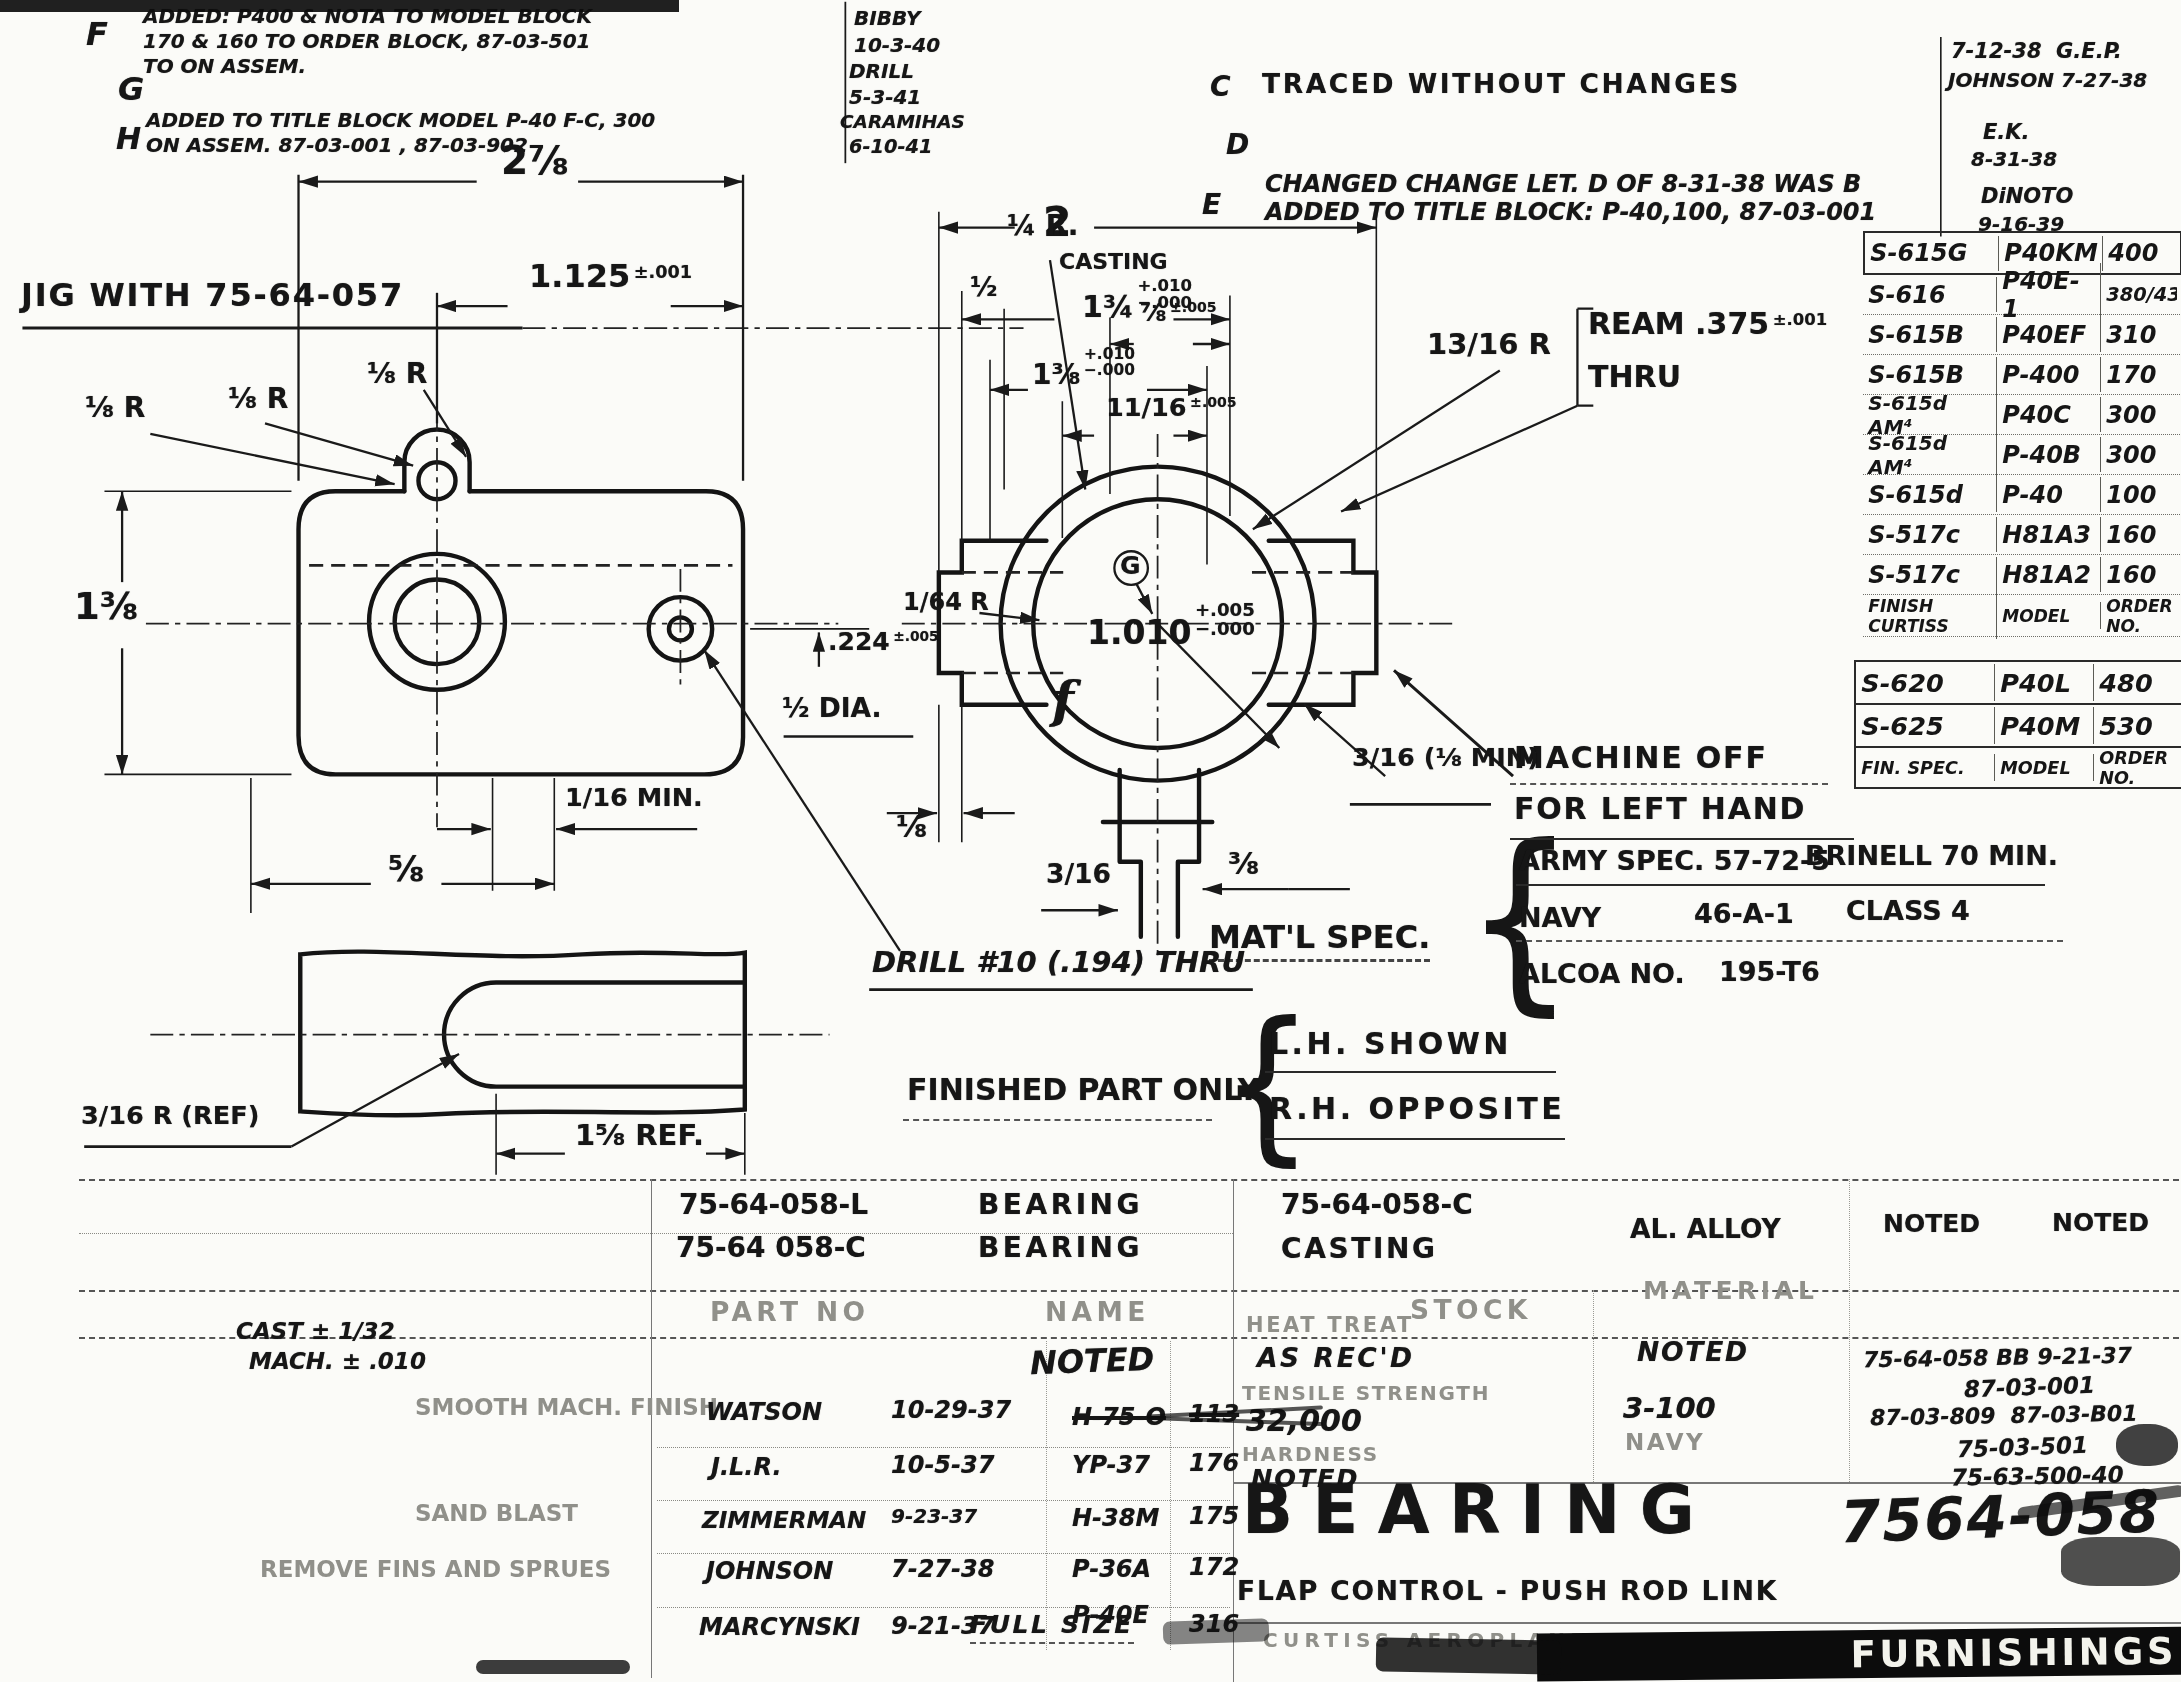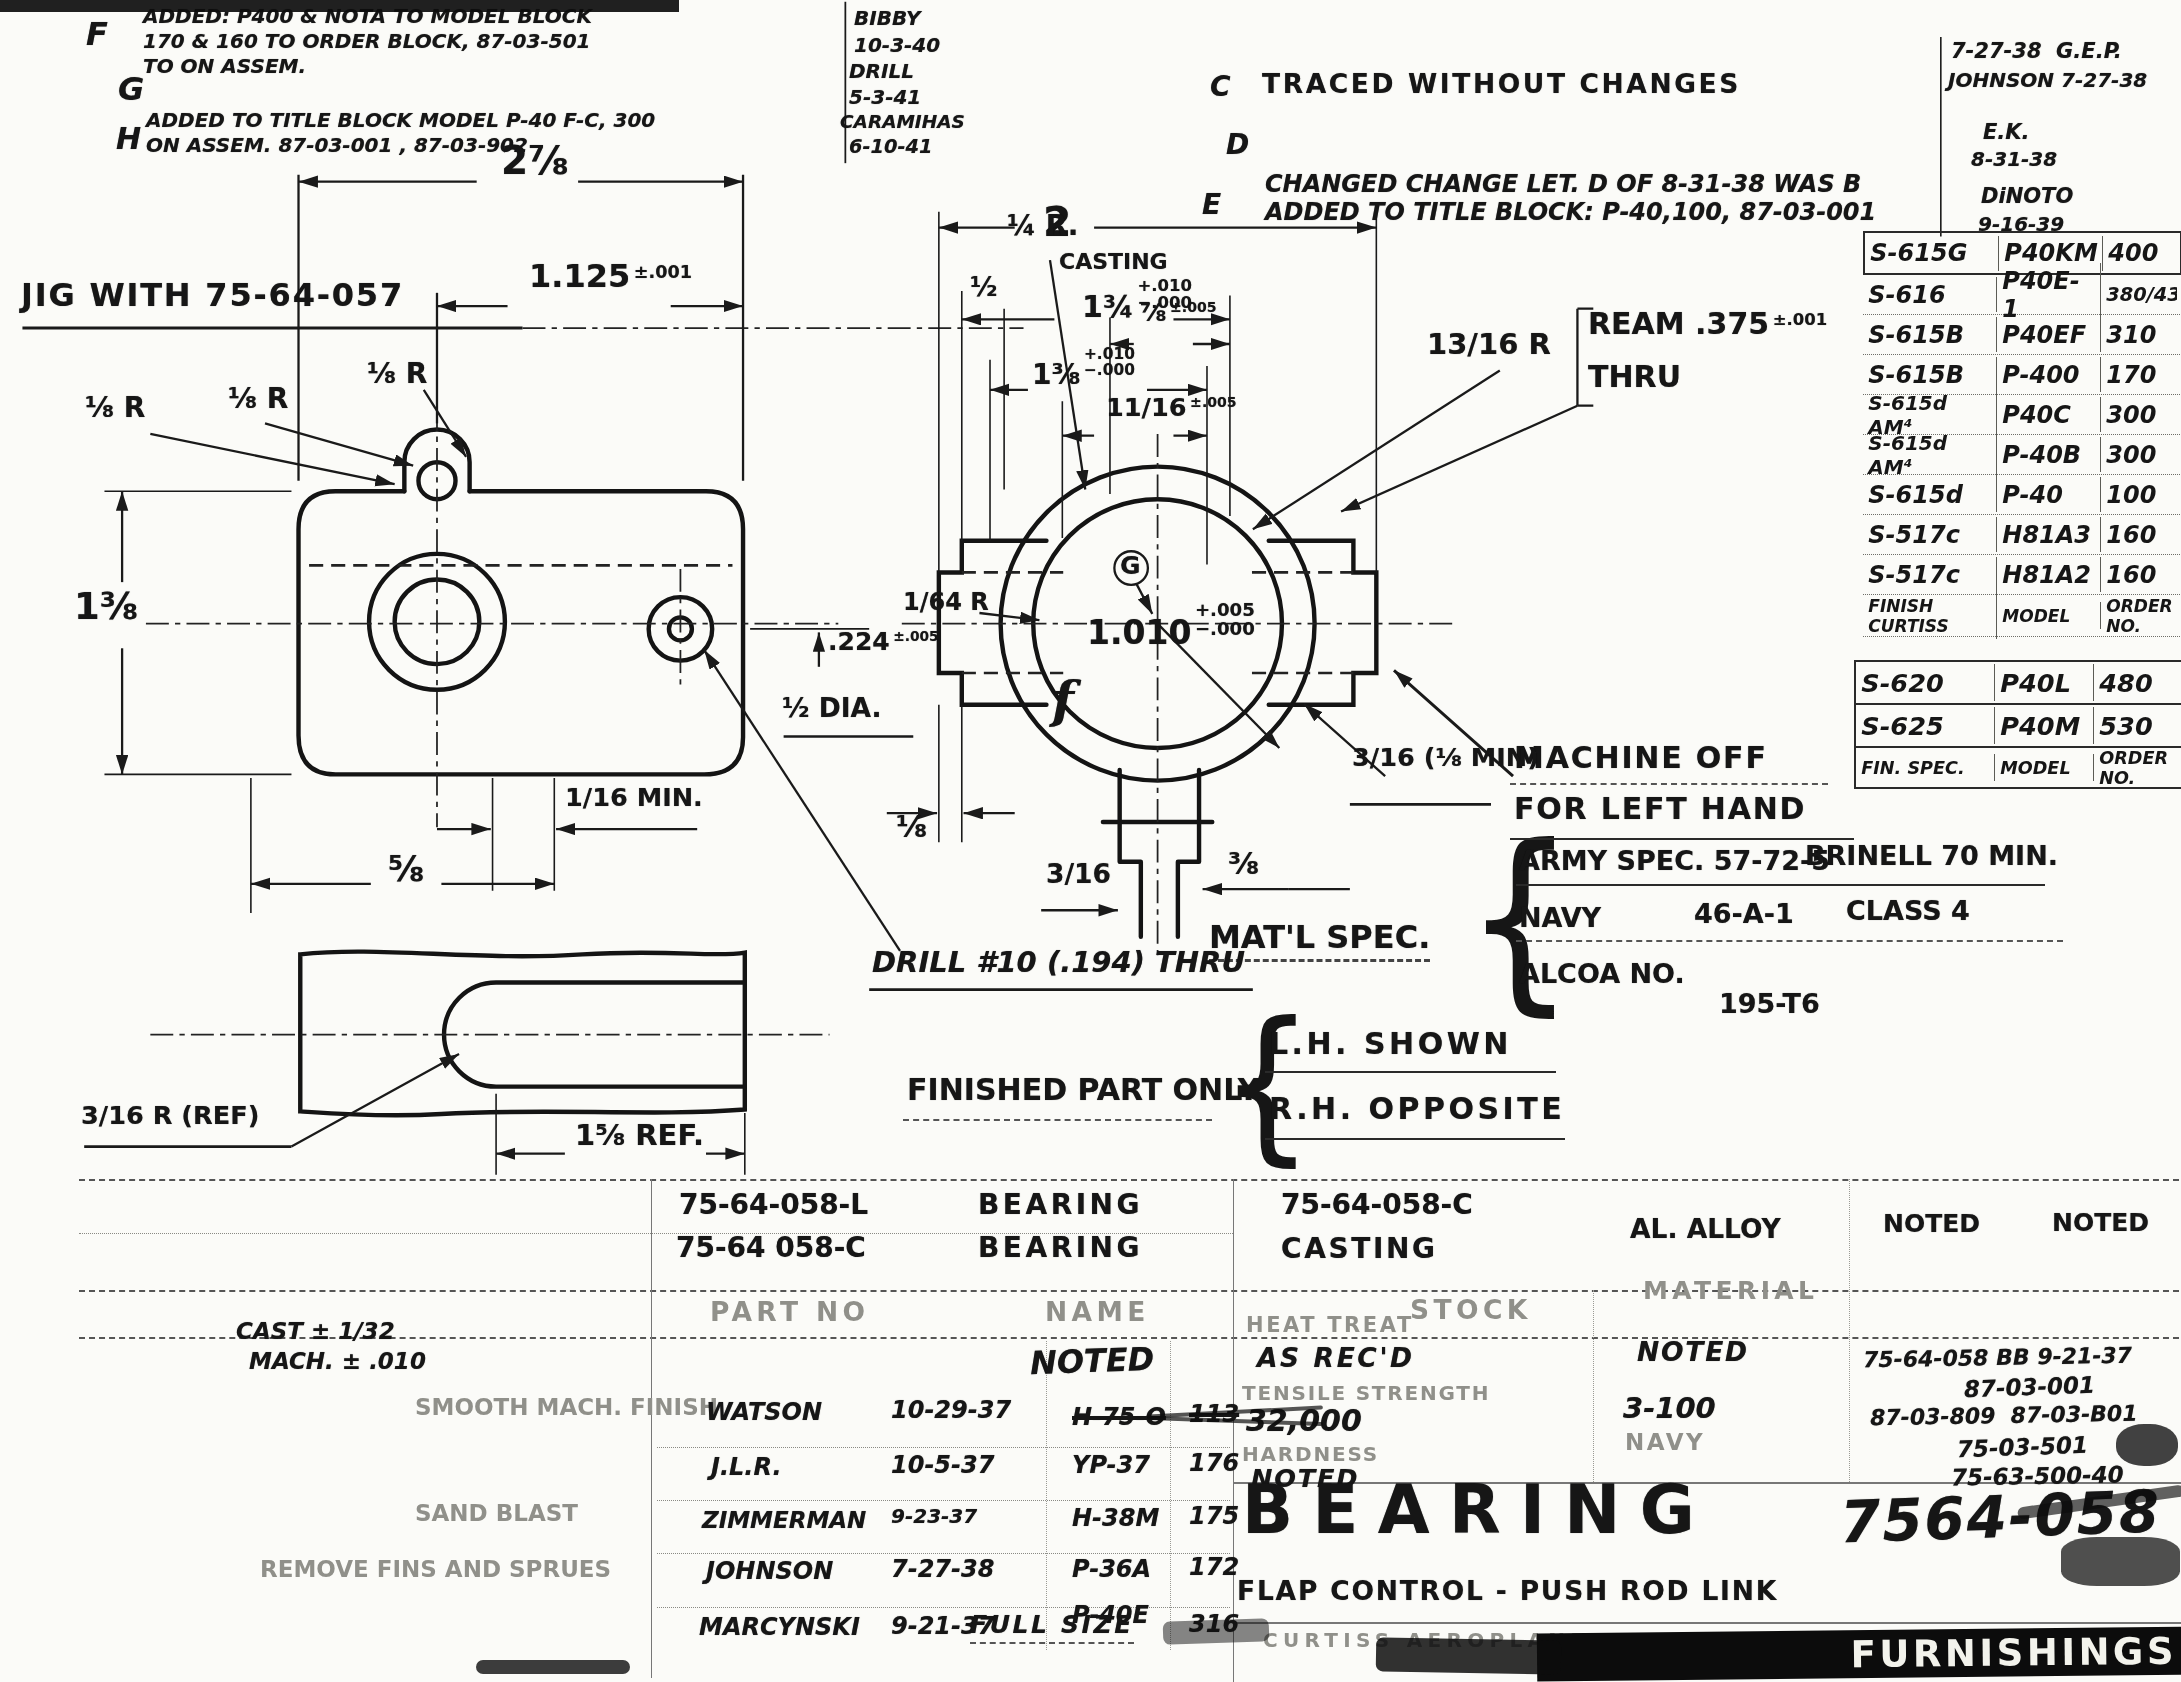--- a/index.html
+++ b/index.html
@@ -177,21 +177,21 @@
   <span class="t it" style="left:849px;top:86px;font-size:20px">5-3-41</span>
 
   <span class="t it" style="left:116px;top:122px;font-size:30px">H</span>
   <span class="t it" style="left:146px;top:109px;font-size:20px">ADDED TO TITLE BLOCK MODEL P-40 F-C, 300</span>
   <span class="t it" style="left:146px;top:134px;font-size:20px">ON ASSEM. 87-03-001 , 87-03-902</span>
   <span class="t it" style="left:840px;top:111px;font-size:18.5px">CARAMIHAS</span>
   <span class="t it" style="left:849px;top:136px;font-size:19.4px">6-10-41</span>
 
   <span class="t it" style="left:1210px;top:71px;font-size:28px">C</span>
   <span class="t" style="left:1262px;top:69px;font-size:26.5px;letter-spacing:2.6px">TRACED WITHOUT CHANGES</span>
-  <span class="t it" style="left:1951px;top:39px;font-size:21px">7-27-38  G.E.P.</span>
+  <span class="t it" style="left:1951px;top:39px;font-size:21px">7-12-38  G.E.P.</span>
   <span class="t it" style="left:1948px;top:69px;font-size:20px">JOHNSON 7-27-38</span>
 
   <span class="t it" style="left:1226px;top:129px;font-size:28px">D</span>
   <span class="t it" style="left:1983px;top:120px;font-size:21px">E.K.</span>
   <span class="t it" style="left:1971px;top:148px;font-size:20px">8-31-38</span>
 
   <span class="t it" style="left:1202px;top:189px;font-size:28px">E</span>
   <span class="t it" style="left:1265px;top:171px;font-size:24px">CHANGED CHANGE LET. D OF 8-31-38 WAS B</span>
   <span class="t it" style="left:1265px;top:199px;font-size:24px">ADDED TO TITLE BLOCK: P-40,100, 87-03-001</span>
   <span class="t it" style="left:1981px;top:184px;font-size:21px">DiNOTO</span>
@@ -271,21 +271,21 @@
   <span class="t" style="left:1209px;top:919px;font-size:32px;border-bottom:3.5px dashed #444;padding-bottom:3.5px">MAT'L SPEC.</span>
   <span class="brace" style="left:1464px;top:817px;font-size:176px">{</span>
   <span class="t" style="left:1519px;top:845px;font-size:27px">ARMY SPEC. 57-72-5</span>
   <span class="t" style="left:1805px;top:840px;font-size:27px">BRINELL 70 MIN.</span>
   <div class="rule" style="left:1516px;top:884px;width:529px"></div>
   <span class="t" style="left:1519px;top:902px;font-size:27px">NAVY</span>
   <span class="t" style="left:1694px;top:898px;font-size:27px">46-A-1</span>
   <span class="t" style="left:1846px;top:895px;font-size:27px">CLASS 4</span>
   <div class="rule dash" style="left:1516px;top:940px;width:547px"></div>
   <span class="t" style="left:1519px;top:958px;font-size:27px">ALCOA NO.</span>
-  <span class="t" style="left:1719px;top:988px;font-size:27px">195-T6</span>
+  <span class="t" style="left:1719px;top:956px;font-size:27px">195-T6</span>
 
   <span class="t" style="left:907px;top:1073px;font-size:30px">FINISHED PART ONLY</span>
   <div class="rule dash" style="left:903px;top:1119px;width:309px"></div>
   <span class="brace" style="left:1219px;top:997px;font-size:150px">{</span>
   <span class="t" style="left:1269px;top:1027px;font-size:30px;letter-spacing:3.5px">L.H. SHOWN</span>
   <div class="rule" style="left:1265px;top:1071px;width:291px"></div>
   <span class="t" style="left:1269px;top:1092px;font-size:30px;letter-spacing:3.5px">R.H. OPPOSITE</span>
   <div class="rule" style="left:1265px;top:1138px;width:300px"></div>
 
   <span class="t" style="left:21px;top:277px;font-size:32px;letter-spacing:1.8px">JIG WITH 75-64-057</span>

